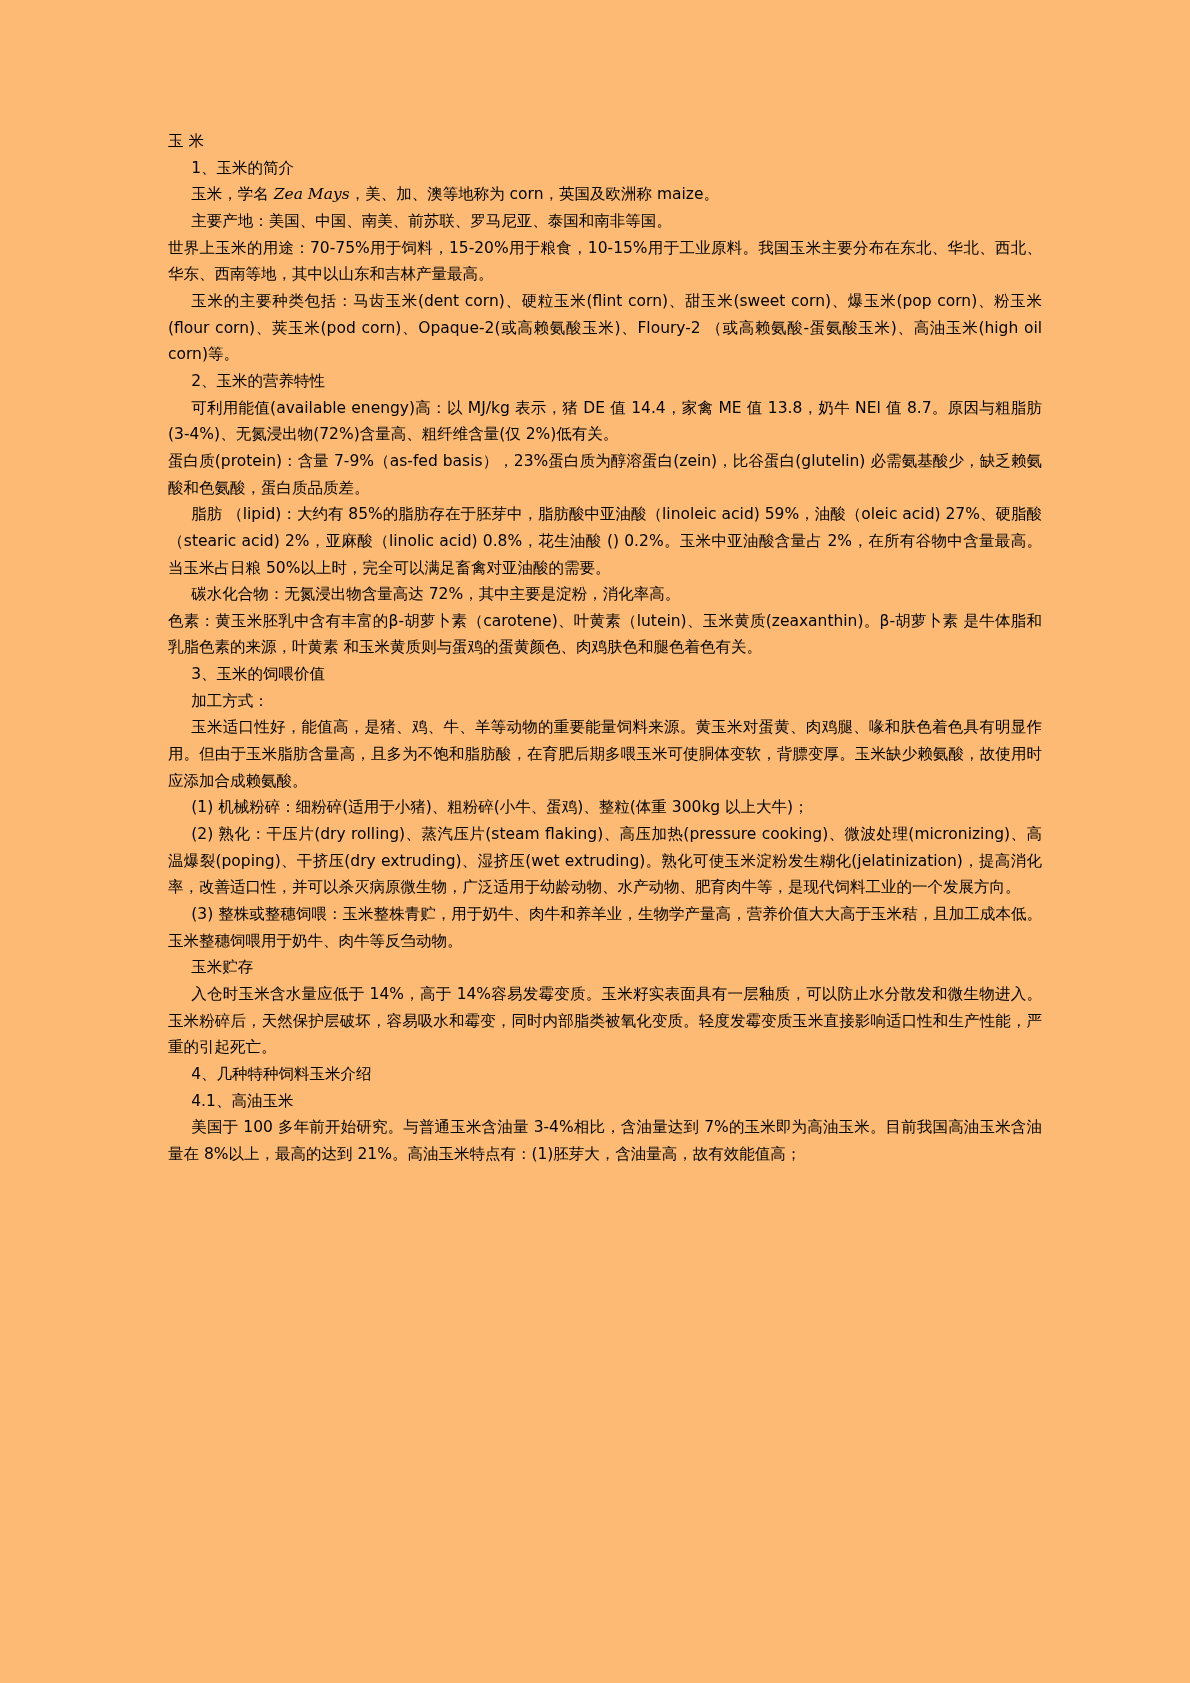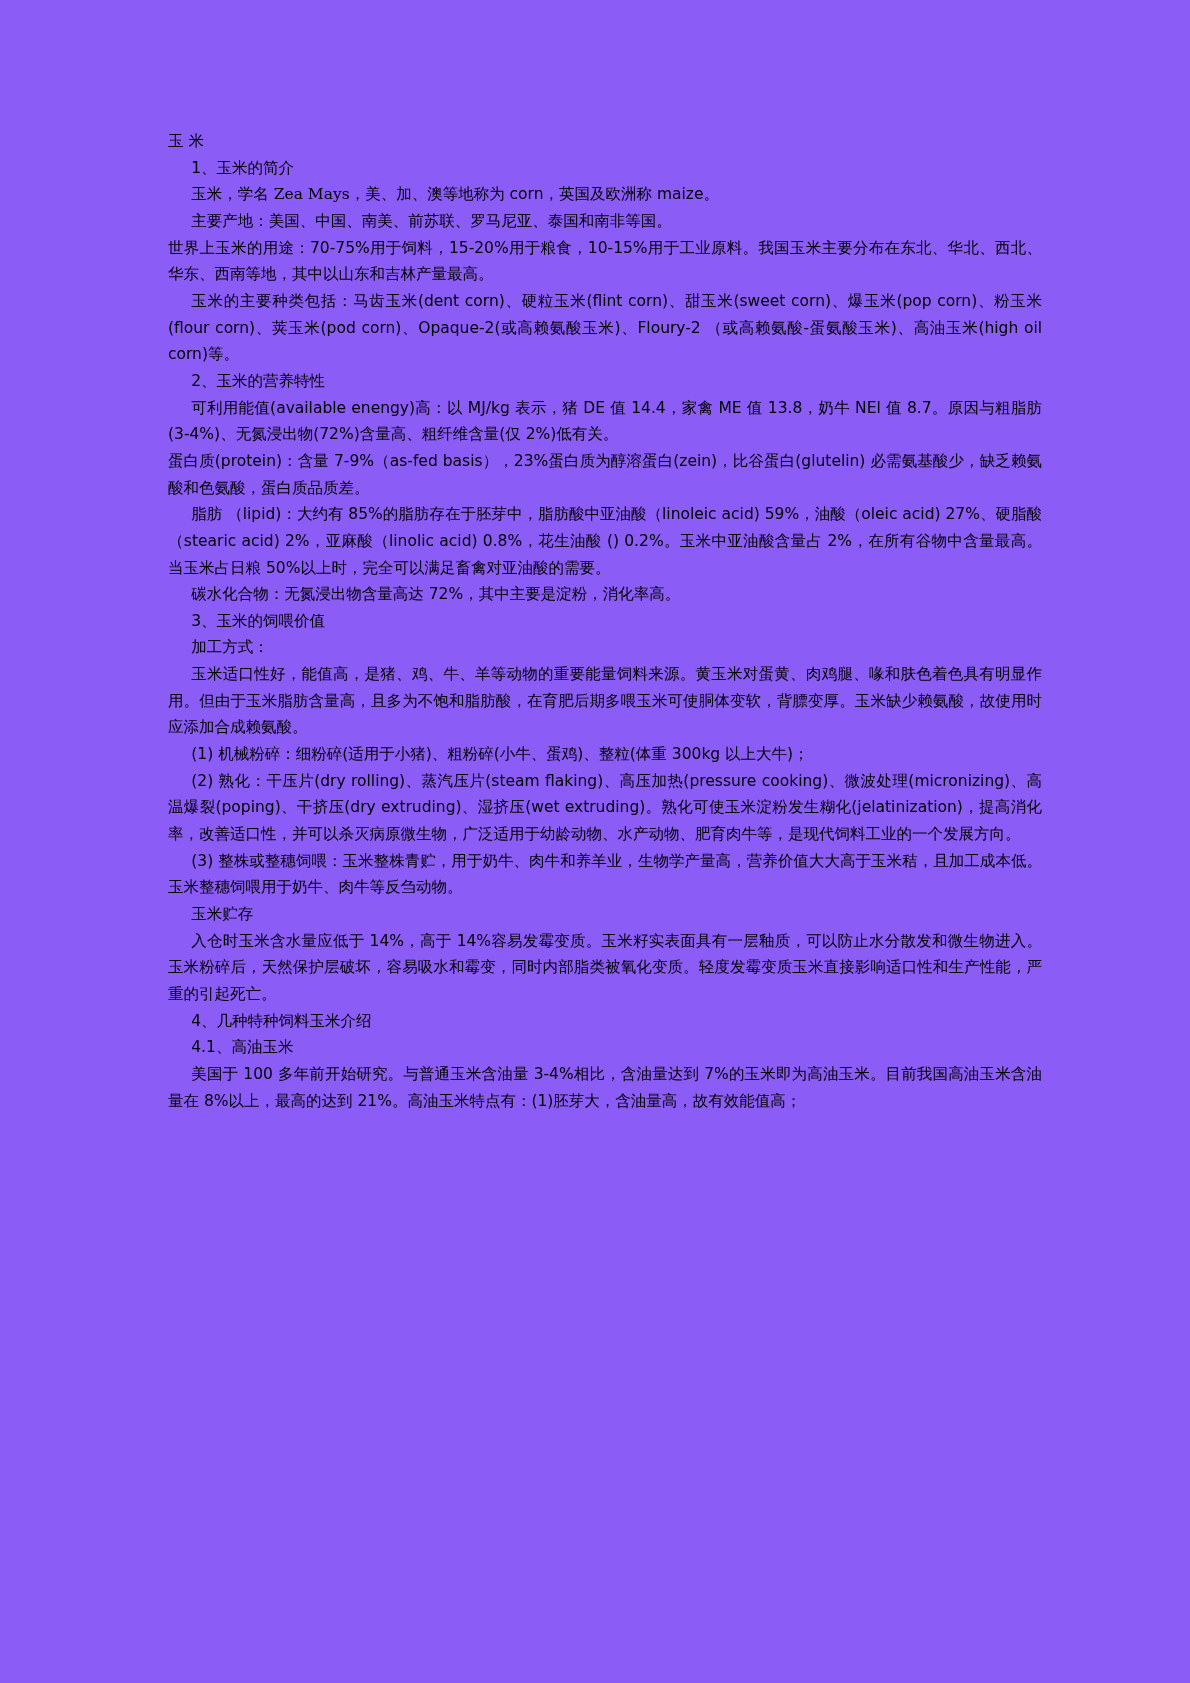--- a/index.html
+++ b/index.html
@@ -10,21 +10,21 @@
   body {
     font-family: "DejaVu Sans", "Liberation Sans", sans-serif;
     color: #000000;
   }
   .page {
     width: 1190px;
     height: 1683px;
     box-sizing: border-box;
     padding: 128px 148px 40px 168px;
     position: relative;
-    background: #8b5cf6;
+    background: #fdba74;
     overflow: hidden;
   }
   .doc {
     font-size: 15.5px;
     line-height: 1.72;
     text-align: justify;
     text-justify: inter-ideograph;
   }
   .doc p {
     margin: 0;
@@ -38,20 +38,21 @@
     text-indent: 1.5em;
   }
   .noindent {
     text-indent: 0;
   }
   .block-indent {
     padding-left: 2.1em;
     text-indent: 0;
   }
   .ital {
+    font-style: italic;
     font-family: "DejaVu Serif", "Liberation Serif", serif;
   }
   sub {
     font-size: 0.7em;
     vertical-align: sub;
   }
 </style>
 </head>
 <body>
 
@@ -75,20 +76,21 @@
     <p class="indent1">可利用能值(available enengy)高：以 MJ/kg 表示，猪 DE 值 14.4，家禽 ME 值 13.8，奶牛 NEl 值 8.7。原因与粗脂肪(3-4%)、无氮浸出物(72%)含量高、粗纤维含量(仅 2%)低有关。</p>
 
     <p class="noindent">蛋白质(protein)：含量 7-9%（as-fed basis），23%蛋白质为醇溶蛋白(zein)，比谷蛋白(glutelin) 必需氨基酸少，缺乏赖氨酸和色氨酸，蛋白质品质差。</p>
 
     <p class="indent1">脂肪 （lipid)：大约有 85%的脂肪存在于胚芽中，脂肪酸中亚油酸（linoleic acid) 59%，油酸（oleic acid) 27%、硬脂酸（stearic acid) 2%，亚麻酸（linolic acid) 0.8%，花生油酸 () 0.2%。玉米中亚油酸含量占 2%，在所有谷物中含量最高。当玉米占日粮 50%以上时，完全可以满足畜禽对亚油酸的需要。</p>
 
     <p class="indent1">碳水化合物：无氮浸出物含量高达 72%，其中主要是淀粉，消化率高。</p>
 
 
 
+    <p class="noindent">色素：黄玉米胚乳中含有丰富的β-胡萝卜素（carotene)、叶黄素（lutein)、玉米黄质(zeaxanthin)。β-胡萝卜素 是牛体脂和乳脂色素的来源，叶黄素 和玉米黄质则与蛋鸡的蛋黄颜色、肉鸡肤色和腿色着色有关。</p>
 
     <p class="indent1">3、玉米的饲喂价值</p>
 
     <p class="indent1">加工方式：</p>
 
     <p class="indent1">玉米适口性好，能值高，是猪、鸡、牛、羊等动物的重要能量饲料来源。黄玉米对蛋黄、肉鸡腿、喙和肤色着色具有明显作用。但由于玉米脂肪含量高，且多为不饱和脂肪酸，在育肥后期多喂玉米可使胴体变软，背膘变厚。玉米缺少赖氨酸，故使用时应添加合成赖氨酸。</p>
 
     <p class="indent1">(1) 机械粉碎：细粉碎(适用于小猪)、粗粉碎(小牛、蛋鸡)、整粒(体重 300kg 以上大牛)；</p>
 
     <p class="indent1">(2) 熟化：干压片(dry rolling)、蒸汽压片(steam flaking)、高压加热(pressure cooking)、微波处理(micronizing)、高温爆裂(poping)、干挤压(dry extruding)、湿挤压(wet extruding)。熟化可使玉米淀粉发生糊化(jelatinization)，提高消化率，改善适口性，并可以杀灭病原微生物，广泛适用于幼龄动物、水产动物、肥育肉牛等，是现代饲料工业的一个发展方向。</p>

